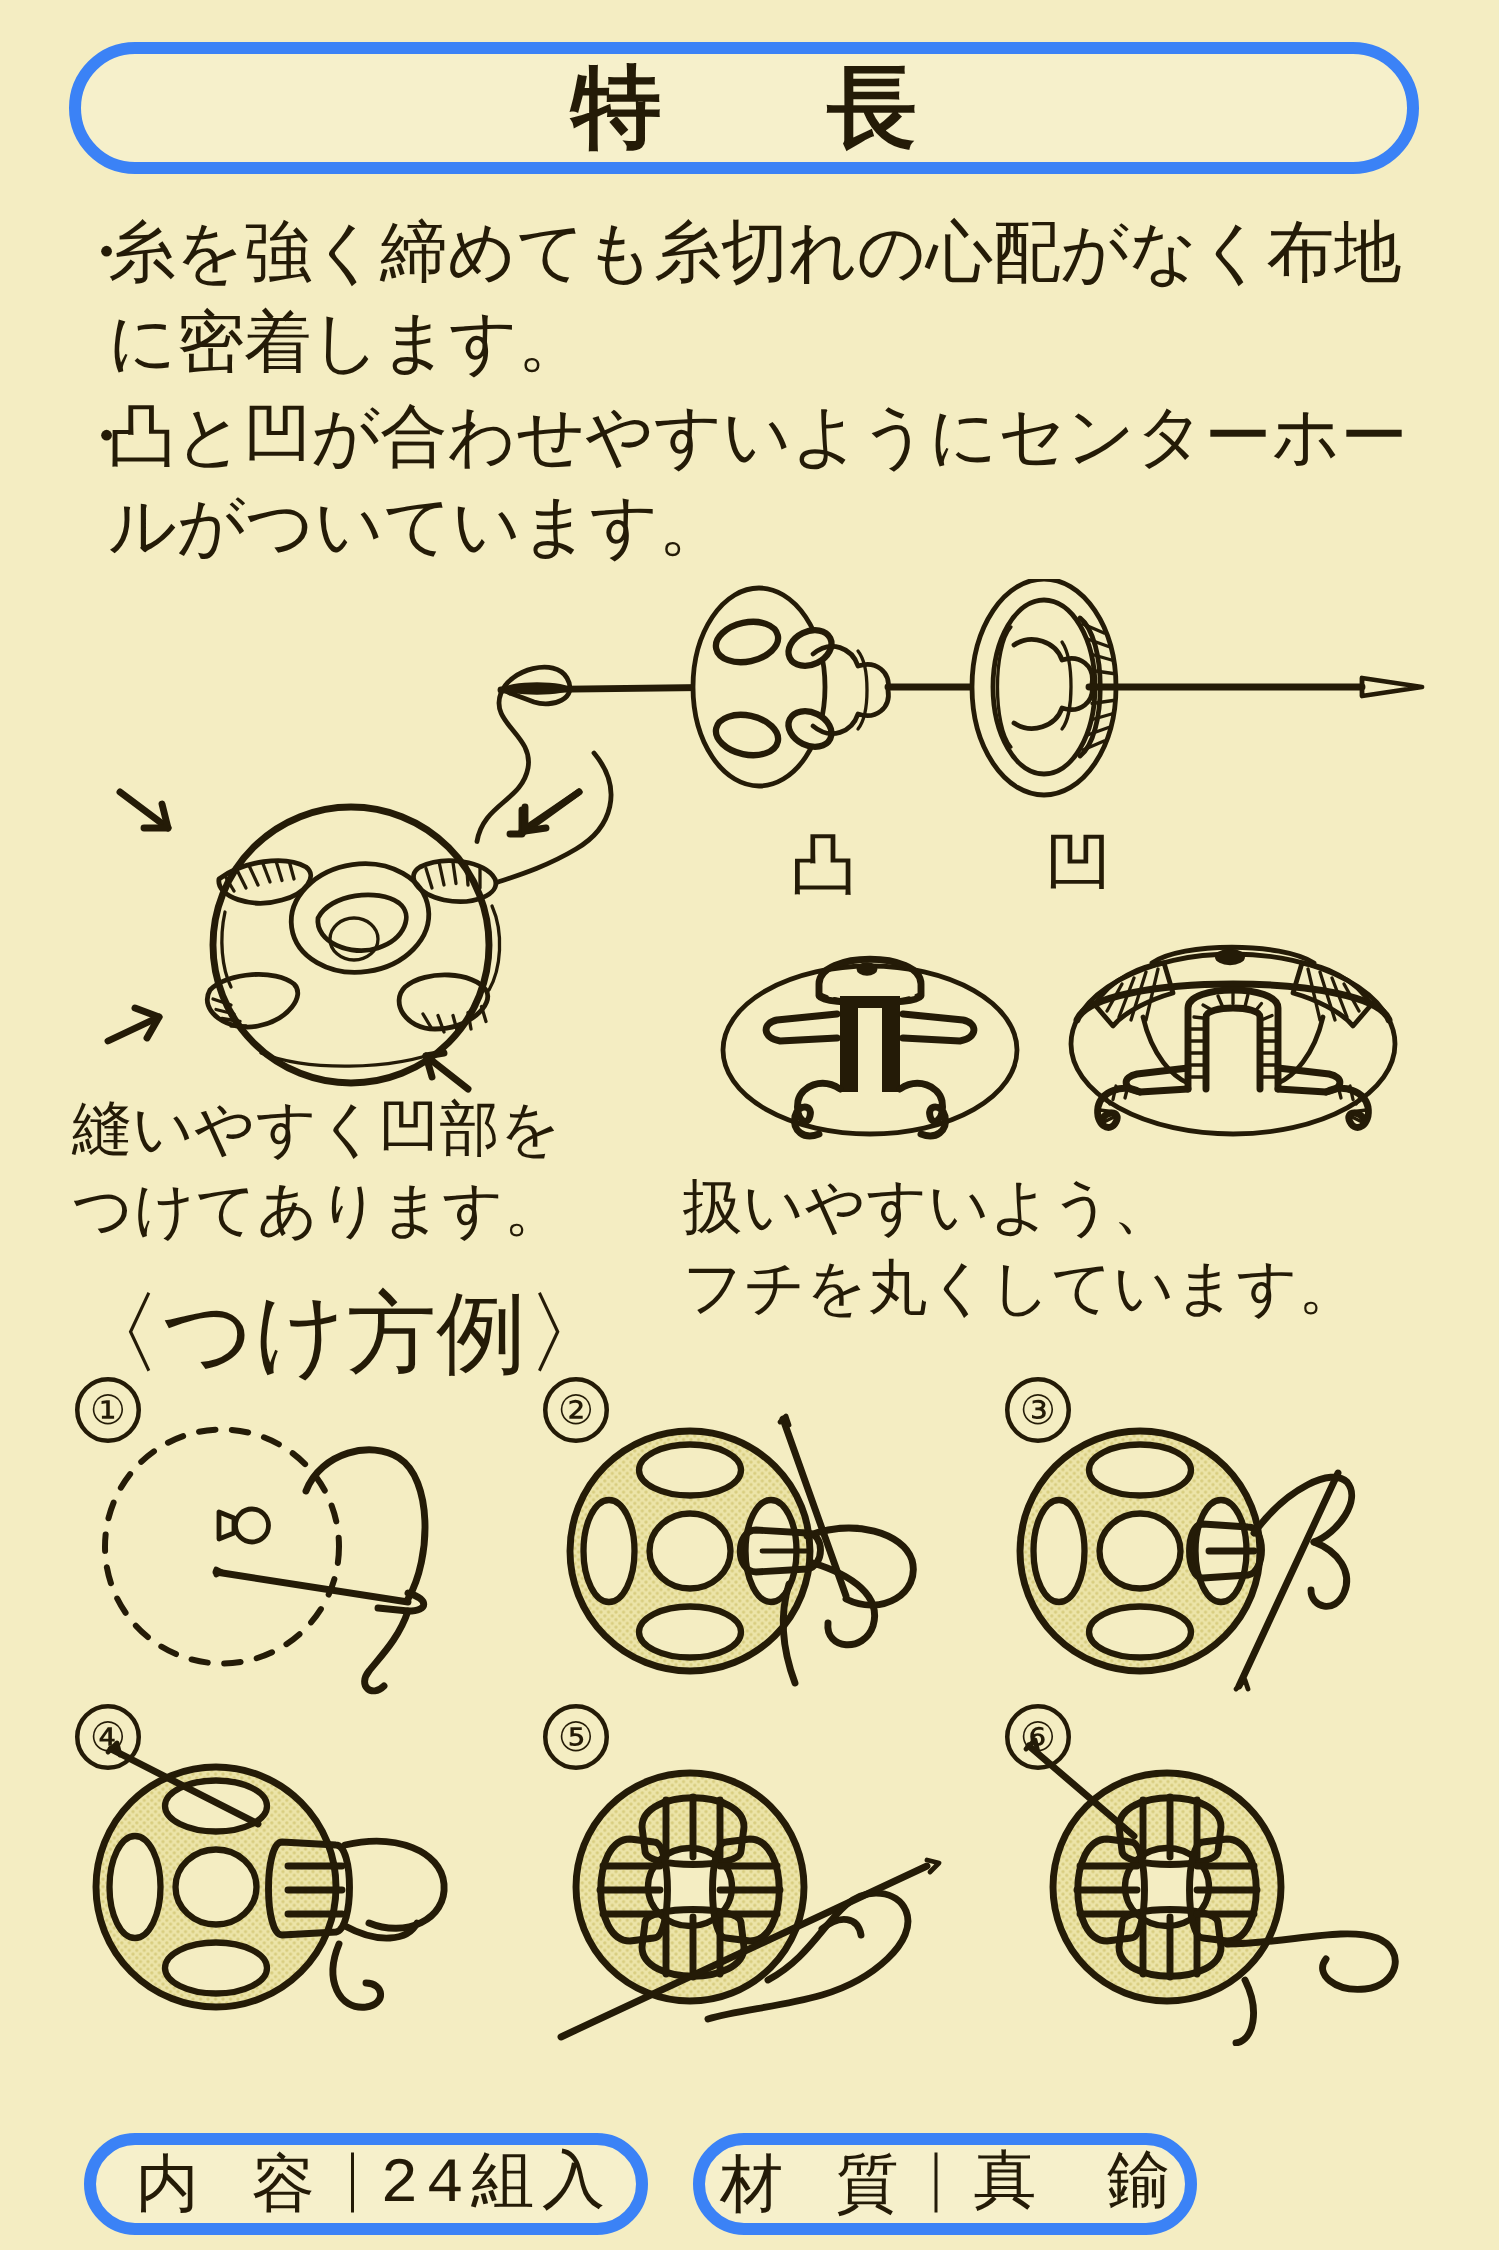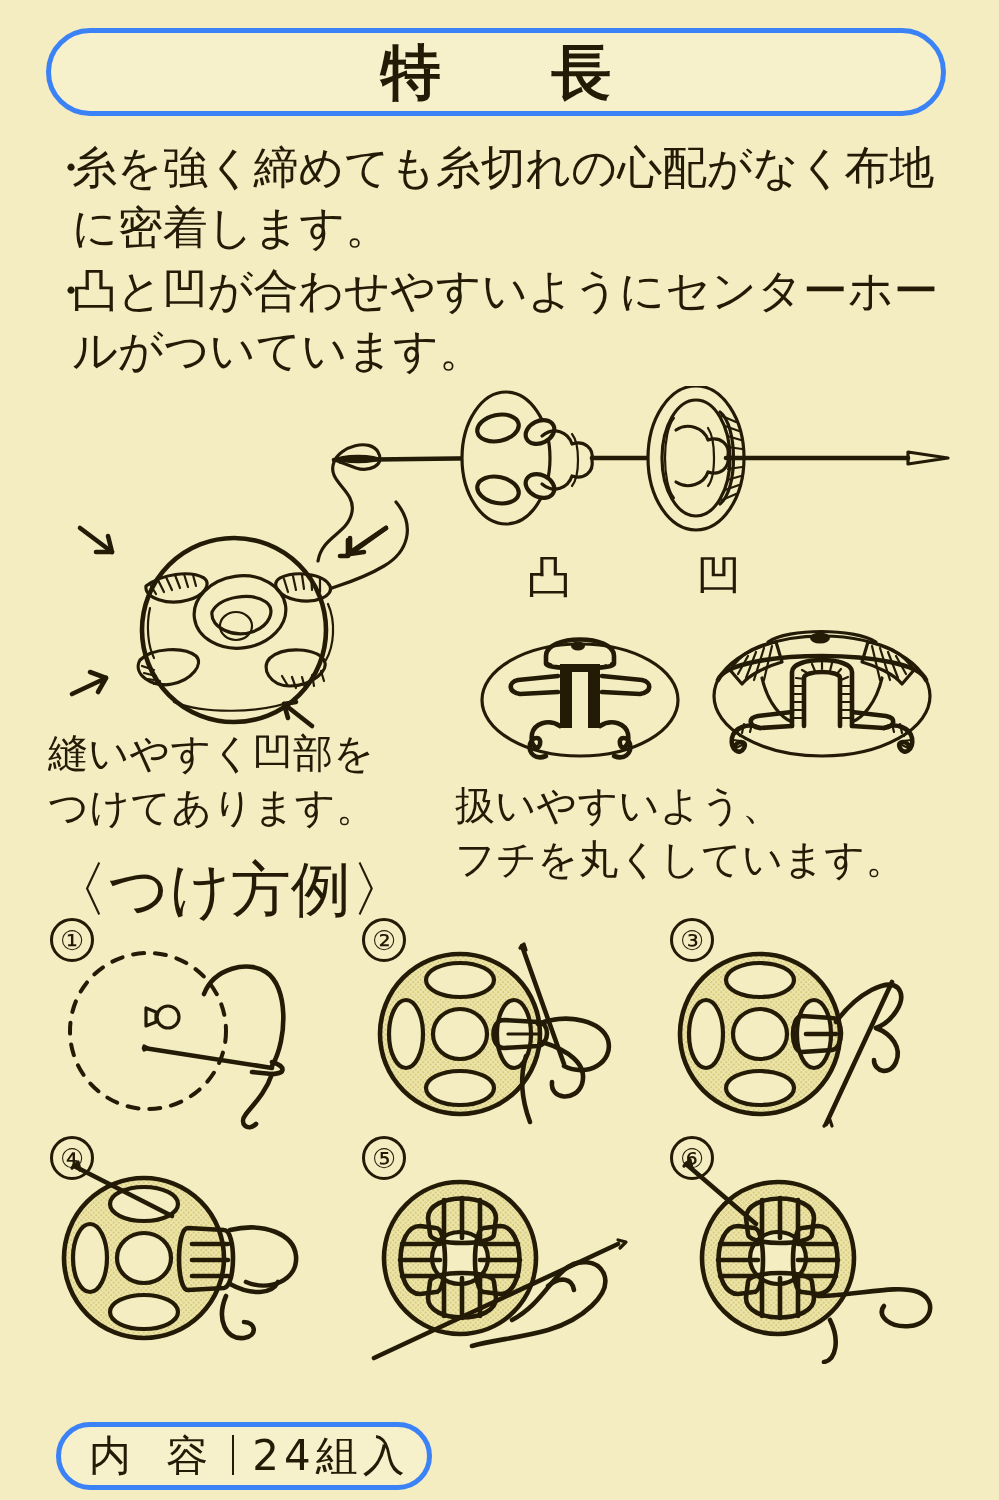--- a/index.html
+++ b/index.html
@@ -14,21 +14,21 @@
     background: #f4edc2;
     overflow: hidden;
     font-family: "DejaVu Sans", "Liberation Sans", sans-serif;
     color: #231a06;
   }
 
   
   .pill {
     position: absolute;
     box-sizing: border-box;
-    border: 5px solid #3b82f6;
+    border: 8px solid #3b82f6;
     border-radius: 999px;
     background: #f6f0cb;
     display: flex;
     align-items: center;
     justify-content: center;
   }
   #header-pill {
     left: 46px;
     top: 28px;
     width: 900px;
@@ -168,21 +168,21 @@
     white-space: pre;
   }
   .spec-key { letter-spacing: 0.26em; text-indent: 0.26em; }
   .spec-sep {
     display: inline-block;
     width: 2px;
     height: 40px;
     background: #241b07;
     margin: 0 13px;
   }
-  .spec-val { letter-spacing: 0.12em; text-indent: 0.12em; }
+  .spec-val { letter-spacing: 0.12em; text-indent: 0.12em; font-family: Liberation Mono, monospace; }
   .spec-val.wide { letter-spacing: 0.26em; text-indent: 0.26em; }
 
   
   svg .s  { fill: none; stroke: #241b07; stroke-width: 3.2; stroke-linecap: round; stroke-linejoin: round; }
   svg .s2 { fill: none; stroke: #241b07; stroke-width: 4.6; stroke-linecap: round; stroke-linejoin: round; }
   svg .thin { fill: none; stroke: #241b07; stroke-width: 2.2; stroke-linecap: round; stroke-linejoin: round; }
   svg .fillbtn { fill: url(#hatch); stroke: #241b07; stroke-width: 4.6; }
   svg .hole { fill: #f4edc2; stroke: #241b07; stroke-width: 4.2; }
   svg .solid { fill: #241b07; stroke: none; }
   svg .paper { fill: #f4edc2; stroke: #241b07; stroke-width: 3.2; }
@@ -584,14 +584,21 @@
   </div>
 
   <div class="pill" id="spec-contents">
     <div class="spec-inner">
       <span class="spec-key">内 容</span>
       <span class="spec-sep"></span>
       <span class="spec-val">24組入</span>
     </div>
   </div>
 
+  <div class="pill" id="spec-material">
+    <div class="spec-inner">
+      <span class="spec-key">材 質</span>
+      <span class="spec-sep"></span>
+      <span class="spec-val wide">真 鍮</span>
+    </div>
+  </div>
 
 </div>
 
 </body></html>

